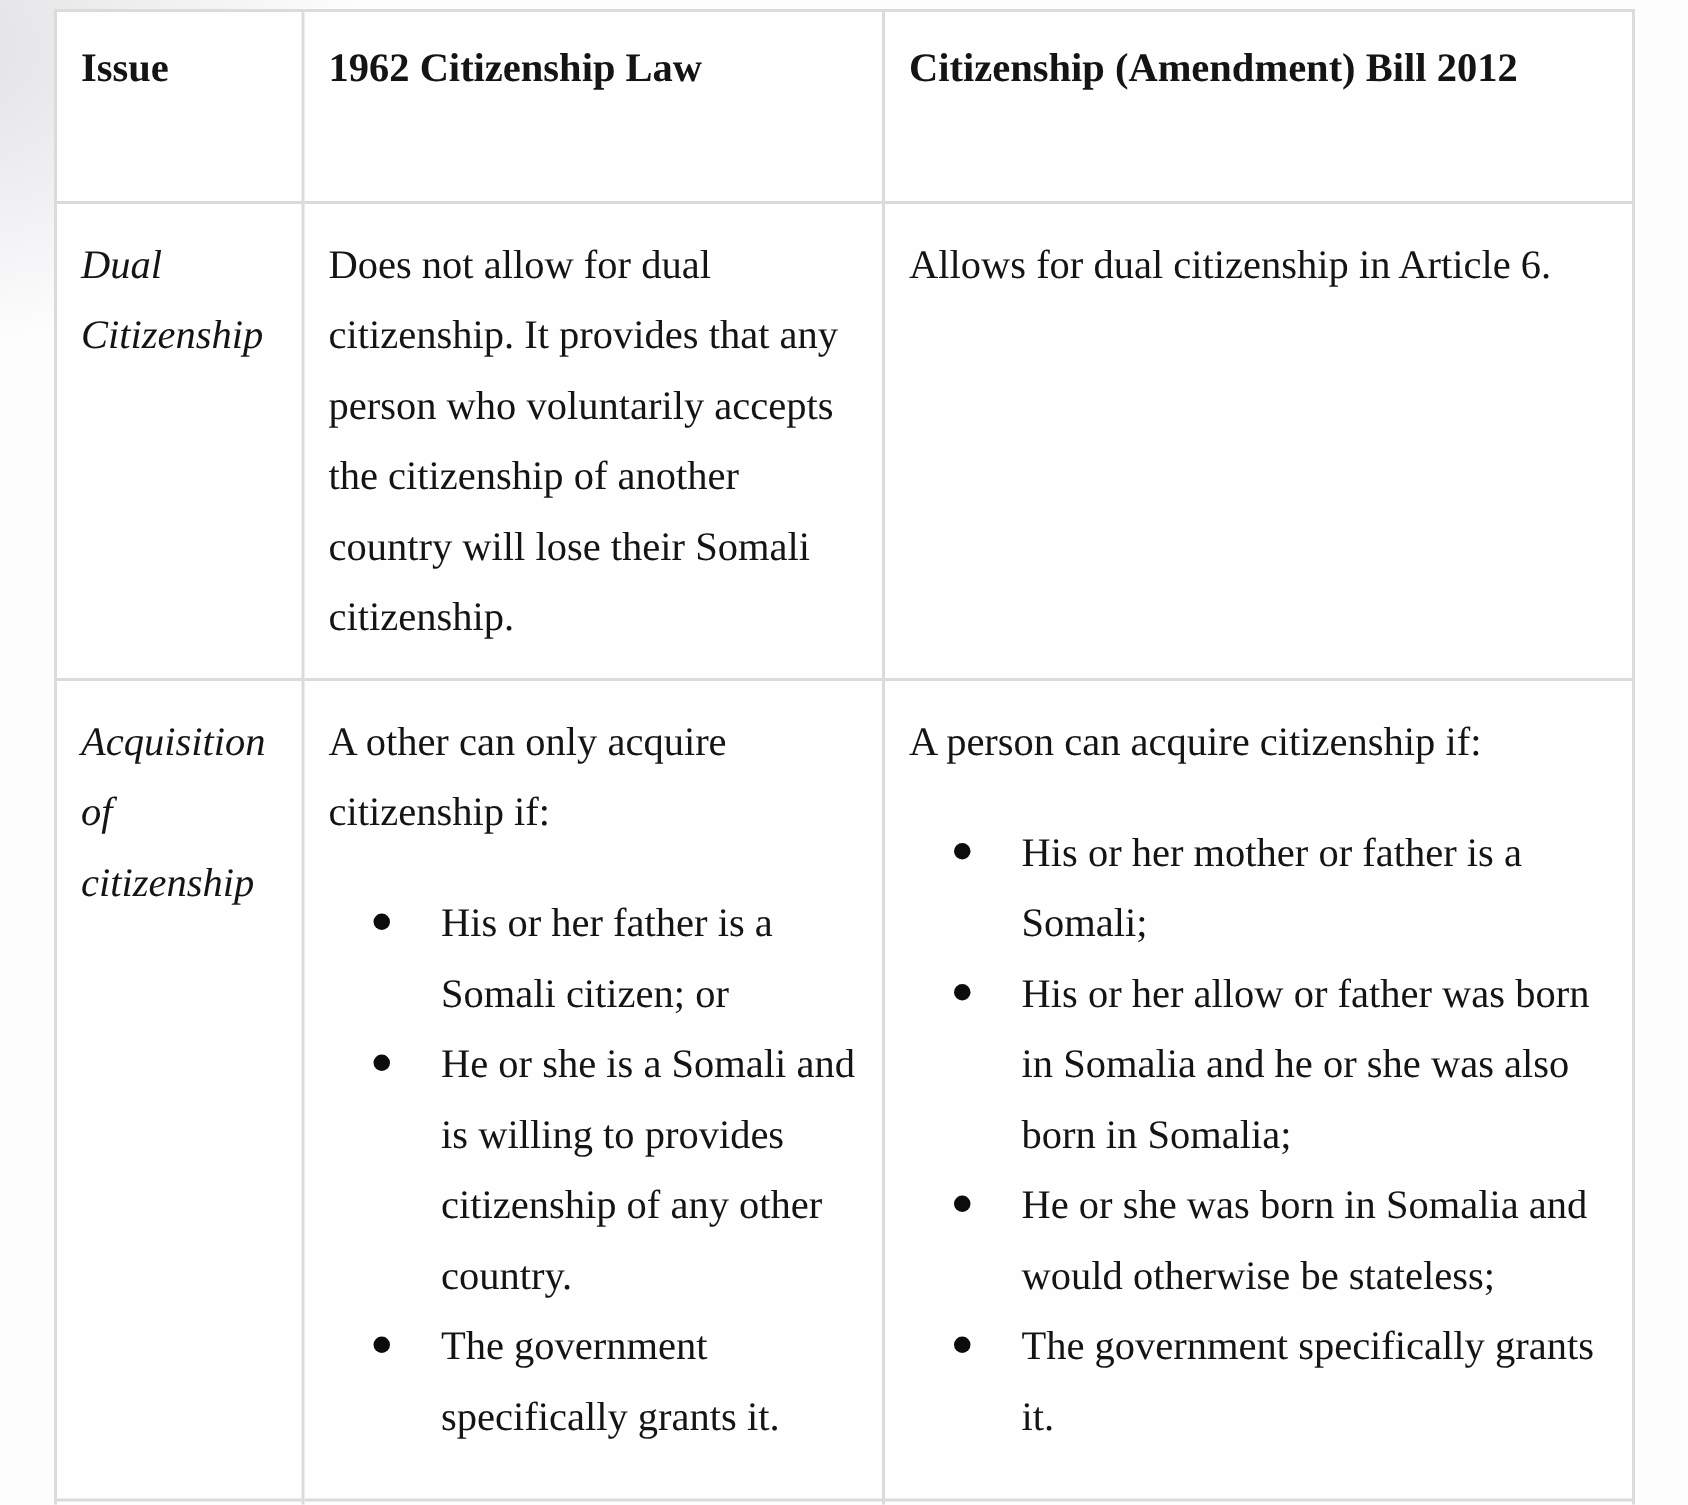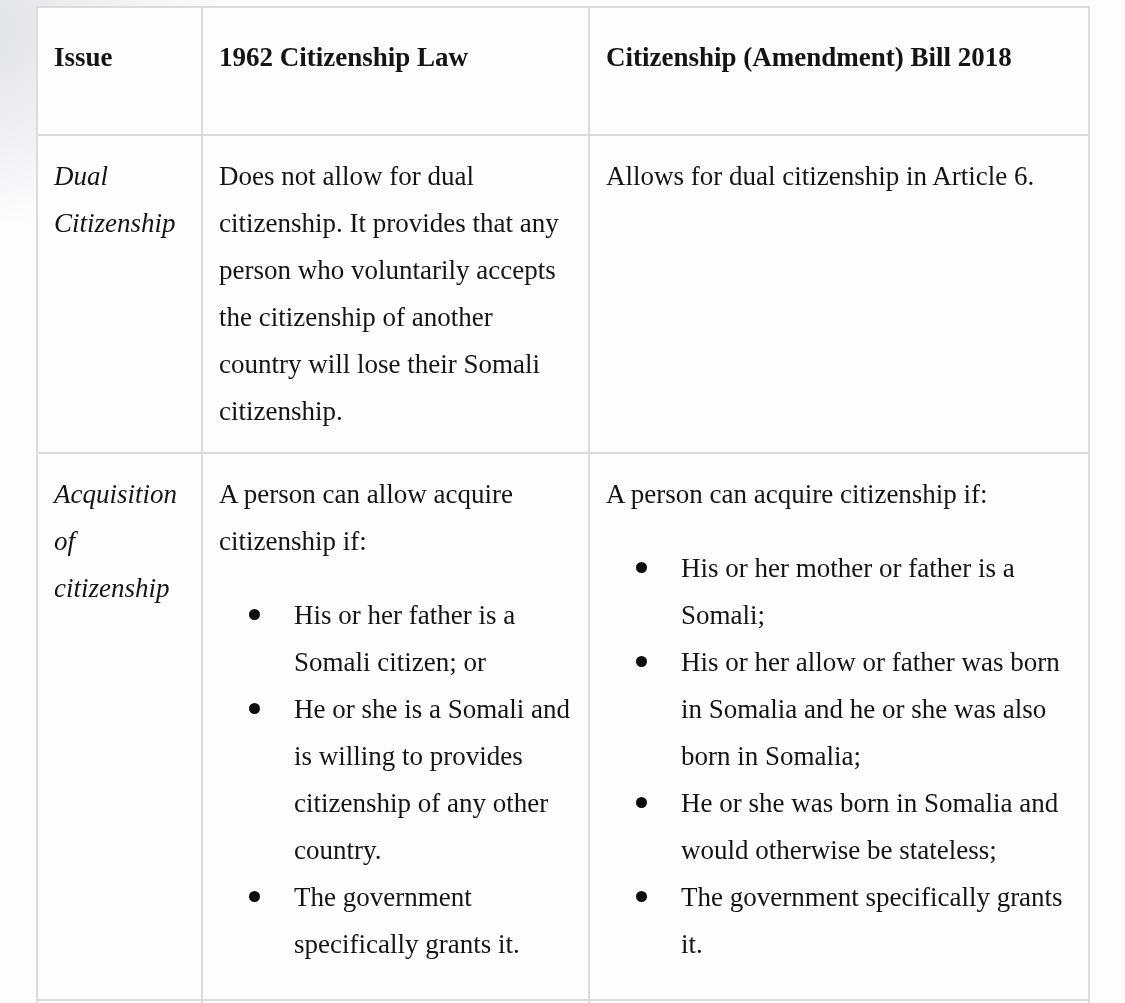--- a/index.html
+++ b/index.html
@@ -39,21 +39,21 @@
     border: 2px solid #dbdbdb;
     background: #fefefe;
     vertical-align: top;
     text-align: left;
     font-size: 27px;
     line-height: 47px;
     padding: 17px 8px 17px 16px;
   }
   table.comparison th {
     font-weight: bold;
-    padding-top: 26px;
+    padding-top: 14px;
   }
   tr.row-header { height: 128px; }
   tr.row-1 { height: 284px; font-family: Liberation Serif, serif; }
   tr.row-2 { height: 678px; }
   td.issue-cell {
     font-style: italic;
   }
   table.comparison p {
     margin: 0;
     padding: 0;
@@ -101,37 +101,37 @@
 <table class="comparison">
   <colgroup>
     <col class="c1">
     <col class="c2">
     <col class="c3">
   </colgroup>
   <thead>
     <tr class="row-header">
       <th>Issue</th>
       <th>1962 Citizenship Law</th>
-      <th>Citizenship (Amendment) Bill 2018</th>
+      <th>Citizenship (Amendment) Bill 2012</th>
     </tr>
   </thead>
   <tbody>
     <tr class="row-1">
       <td class="issue-cell">Dual Citizenship</td>
       <td>
         <p>Does not allow for dual citizenship. It provides that any person who voluntarily accepts the citizenship of another country will lose their Somali citizenship.</p>
       </td>
       <td>
         <p>Allows for dual citizenship in Article 6.</p>
       </td>
     </tr>
     <tr class="row-2">
       <td class="issue-cell">Acquisition of citizenship</td>
       <td>
-        <p>A person can allow acquire citizenship if:</p>
+        <p>A other can only acquire citizenship if:</p>
         <ul>
           <li>His or her father is a Somali citizen; or</li>
           <li>He or she is a Somali and is willing to provides citizenship of any other country.</li>
           <li>The government specifically grants it.</li>
         </ul>
       </td>
       <td>
         <p>A person can acquire citizenship if:</p>
         <ul>
           <li>His or her mother or father is a Somali;</li>

